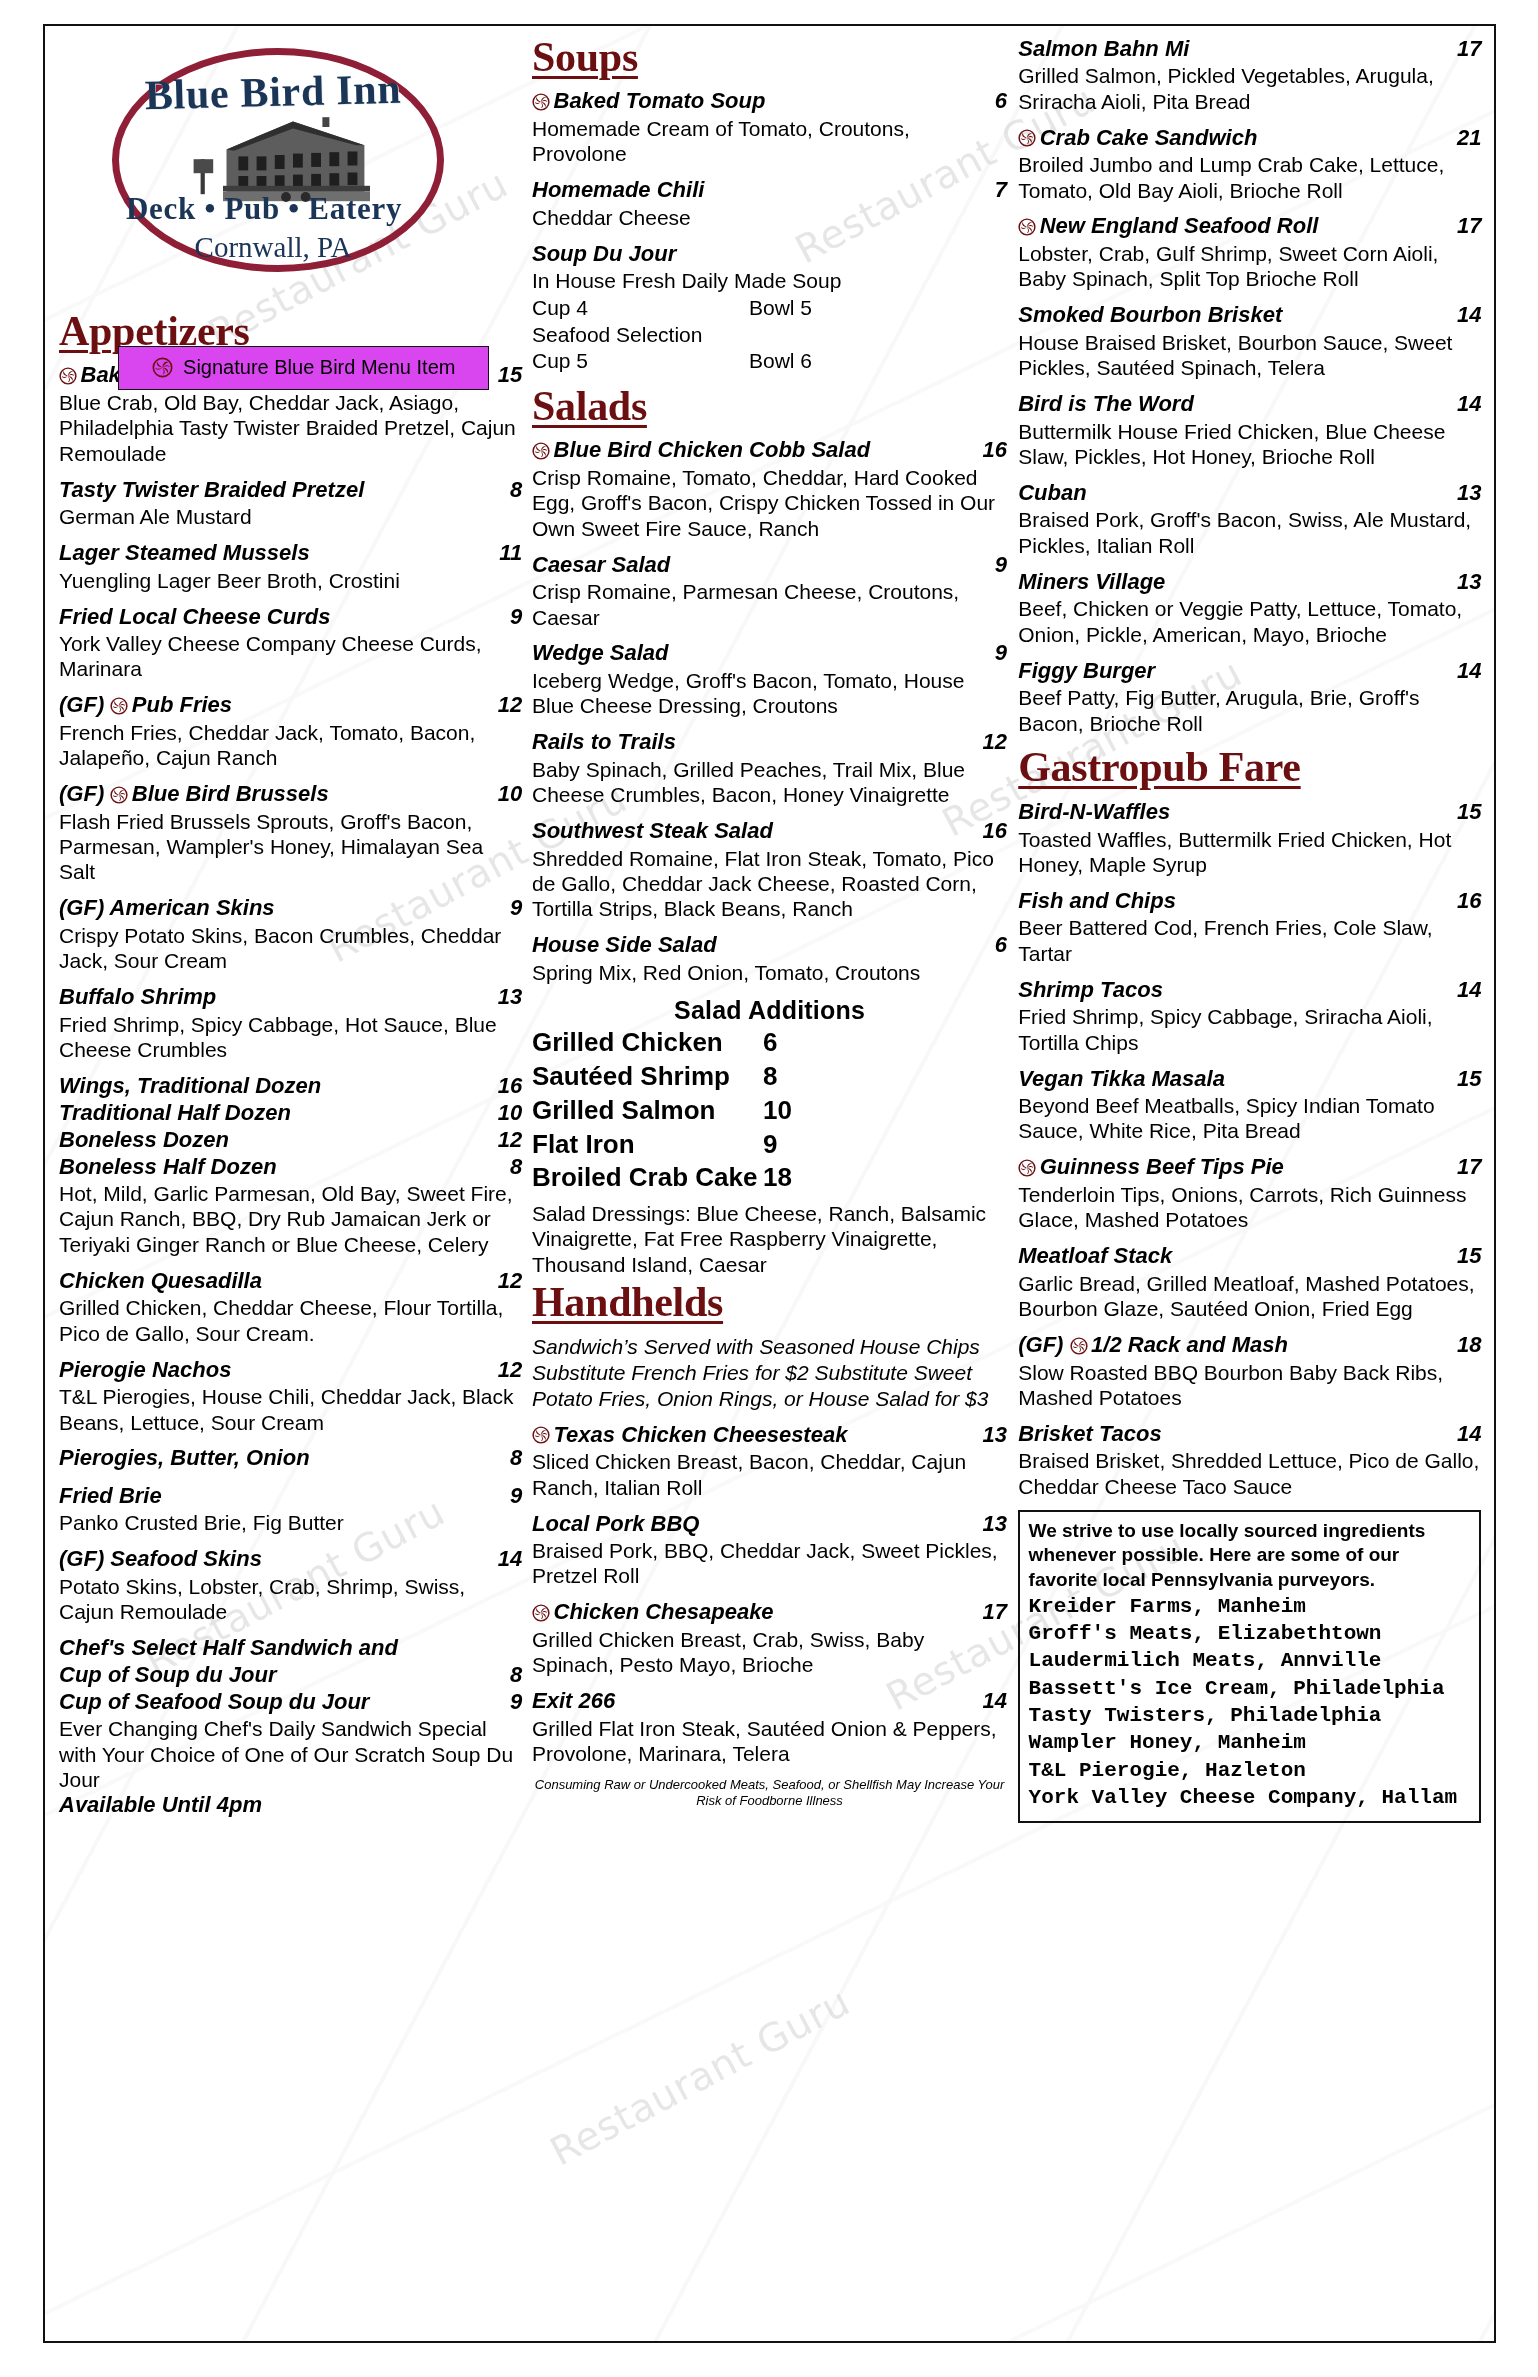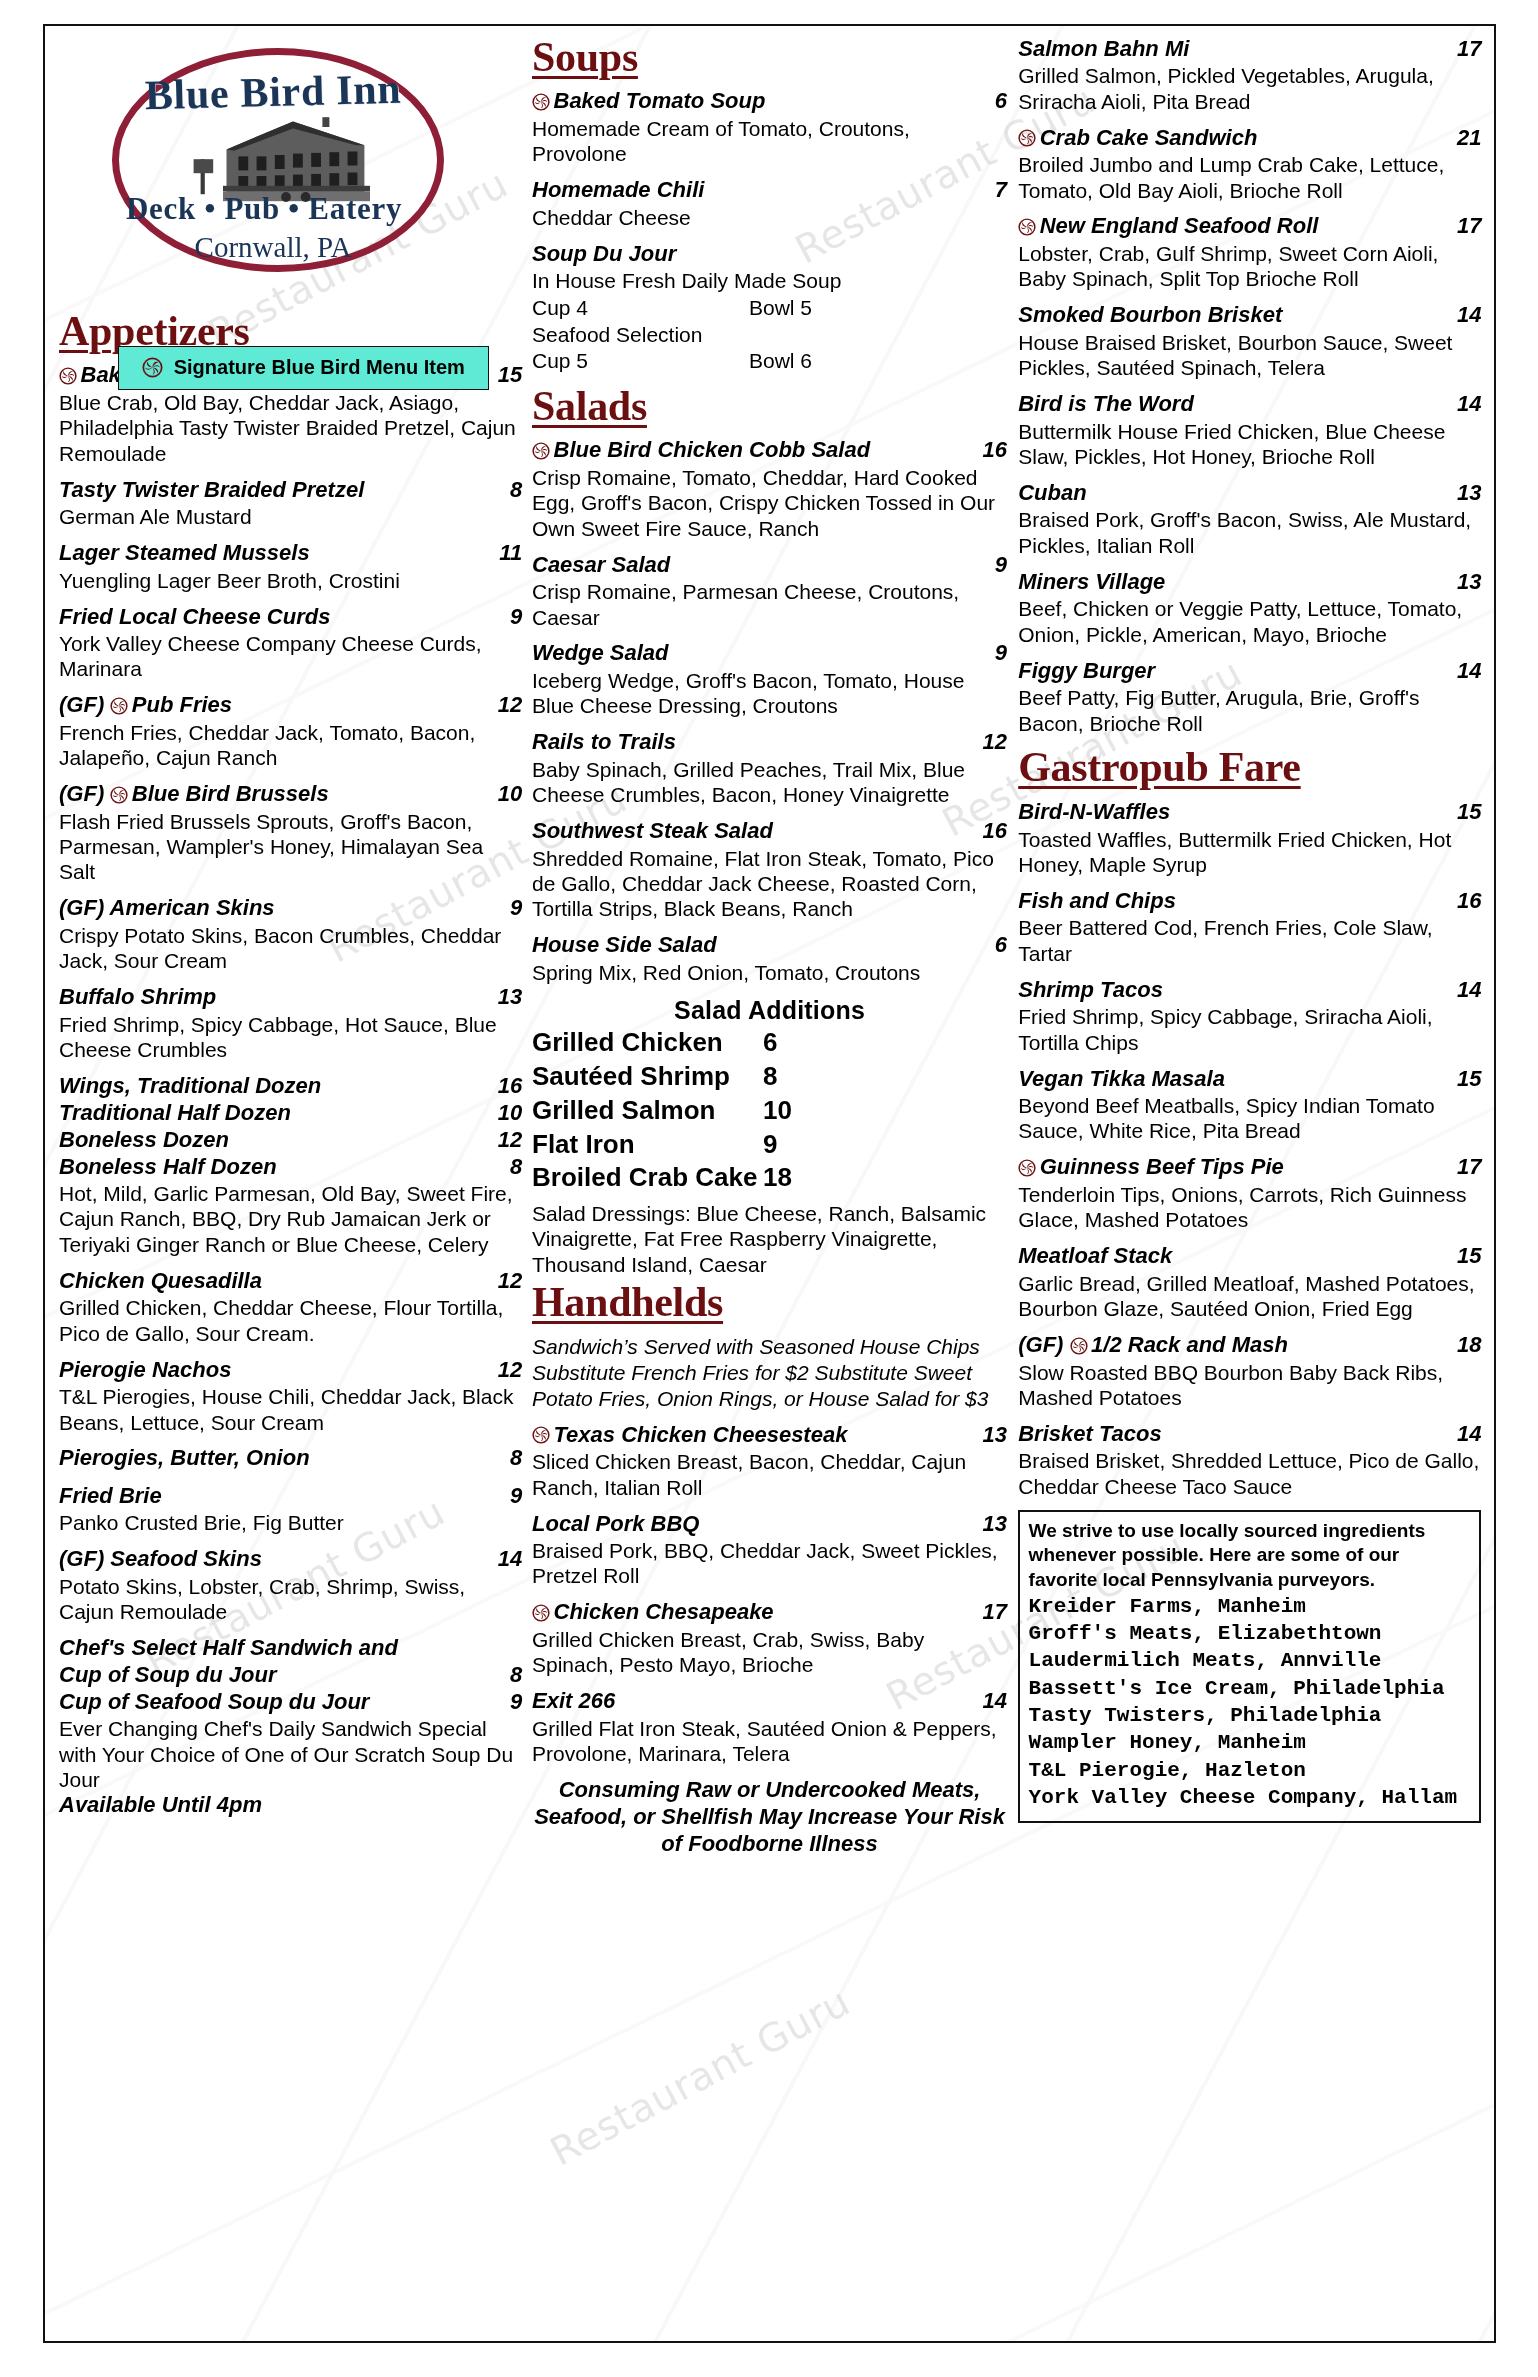--- a/index.html
+++ b/index.html
@@ -90,22 +90,21 @@
     font-size:29px;
     color:#1b3557;
   }
   .sig-box{
     position:absolute;left:59px;top:310px;
     width:369px;height:42px;
     border:1.4px solid #111;
     display:flex;align-items:center;justify-content:center;
     gap:7px;
     font-size:20px;
-    background:#5eead4;
-    font-weight:bold;
+    background:#d946ef;
   }
   .sect{
     font-family:"Liberation Serif", serif;
     font-weight:bold;
     font-size:42px;
     color:#6b0f11;
     text-decoration:underline;
     text-underline-offset:4.9px;
     text-decoration-thickness:2.8px;
     line-height:1.02;
@@ -127,21 +126,21 @@
     font-style:italic;
   }
   .row .nm{flex:0 1 auto;}
   .row .dots{flex:1 1 auto;}
   .row .pr{flex:0 0 auto;padding-left:5.6px;}
   .desc{
     font-size:21px;line-height:1.21;
     margin-top:0.7px;
   }
   .ital{font-style:italic;font-size:21px;line-height:1.24;}
-  .tiny-ital{font-style:italic;font-size:22px;line-height:1.22;text-align:center;font-weight:bold;}
+  .tiny-ital{font-style:italic;font-size:13px;line-height:1.22;text-align:center;}
   .addrow{
     display:flex;font-weight:bold;font-size:26px;line-height:1.3;
   }
   .addrow .nm{width:231px;}
   .cupbowl{display:flex;font-size:21px;line-height:1.3;}
   .cupbowl .a{width:217px;}
   .pvbox{
     border:2.1px solid #111;
     padding:7px 8.4px 9.8px 8.4px;
     margin-top:9.8px;

